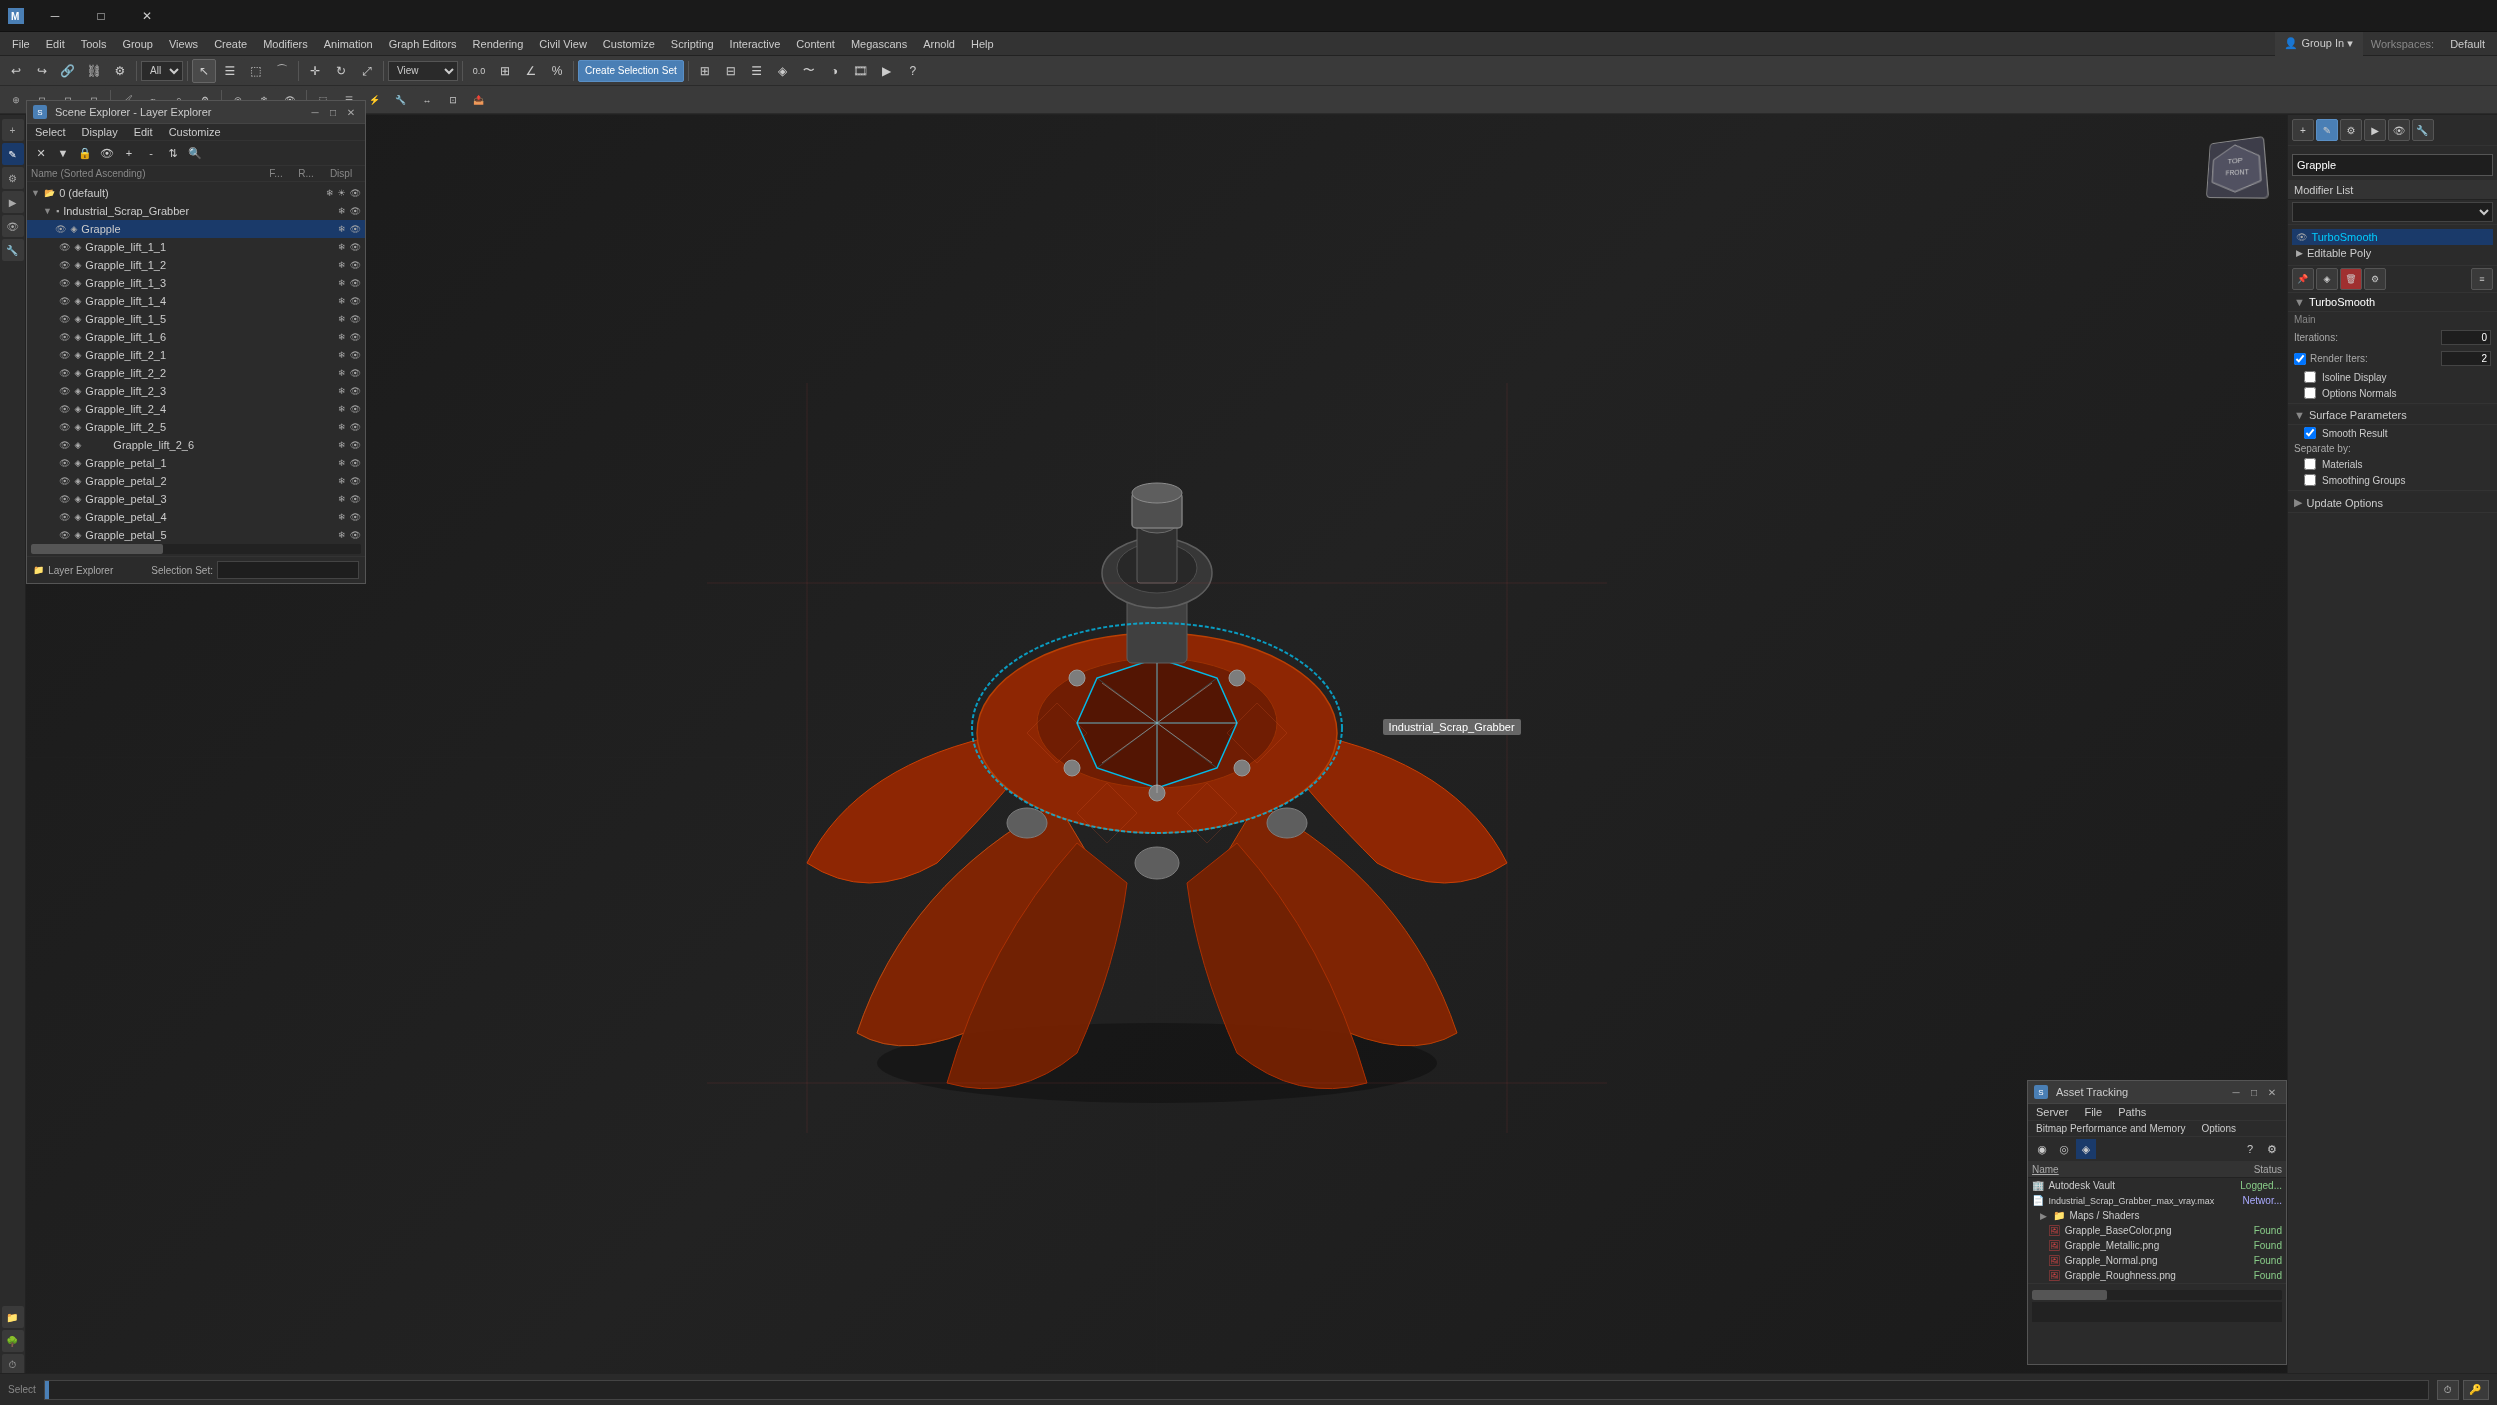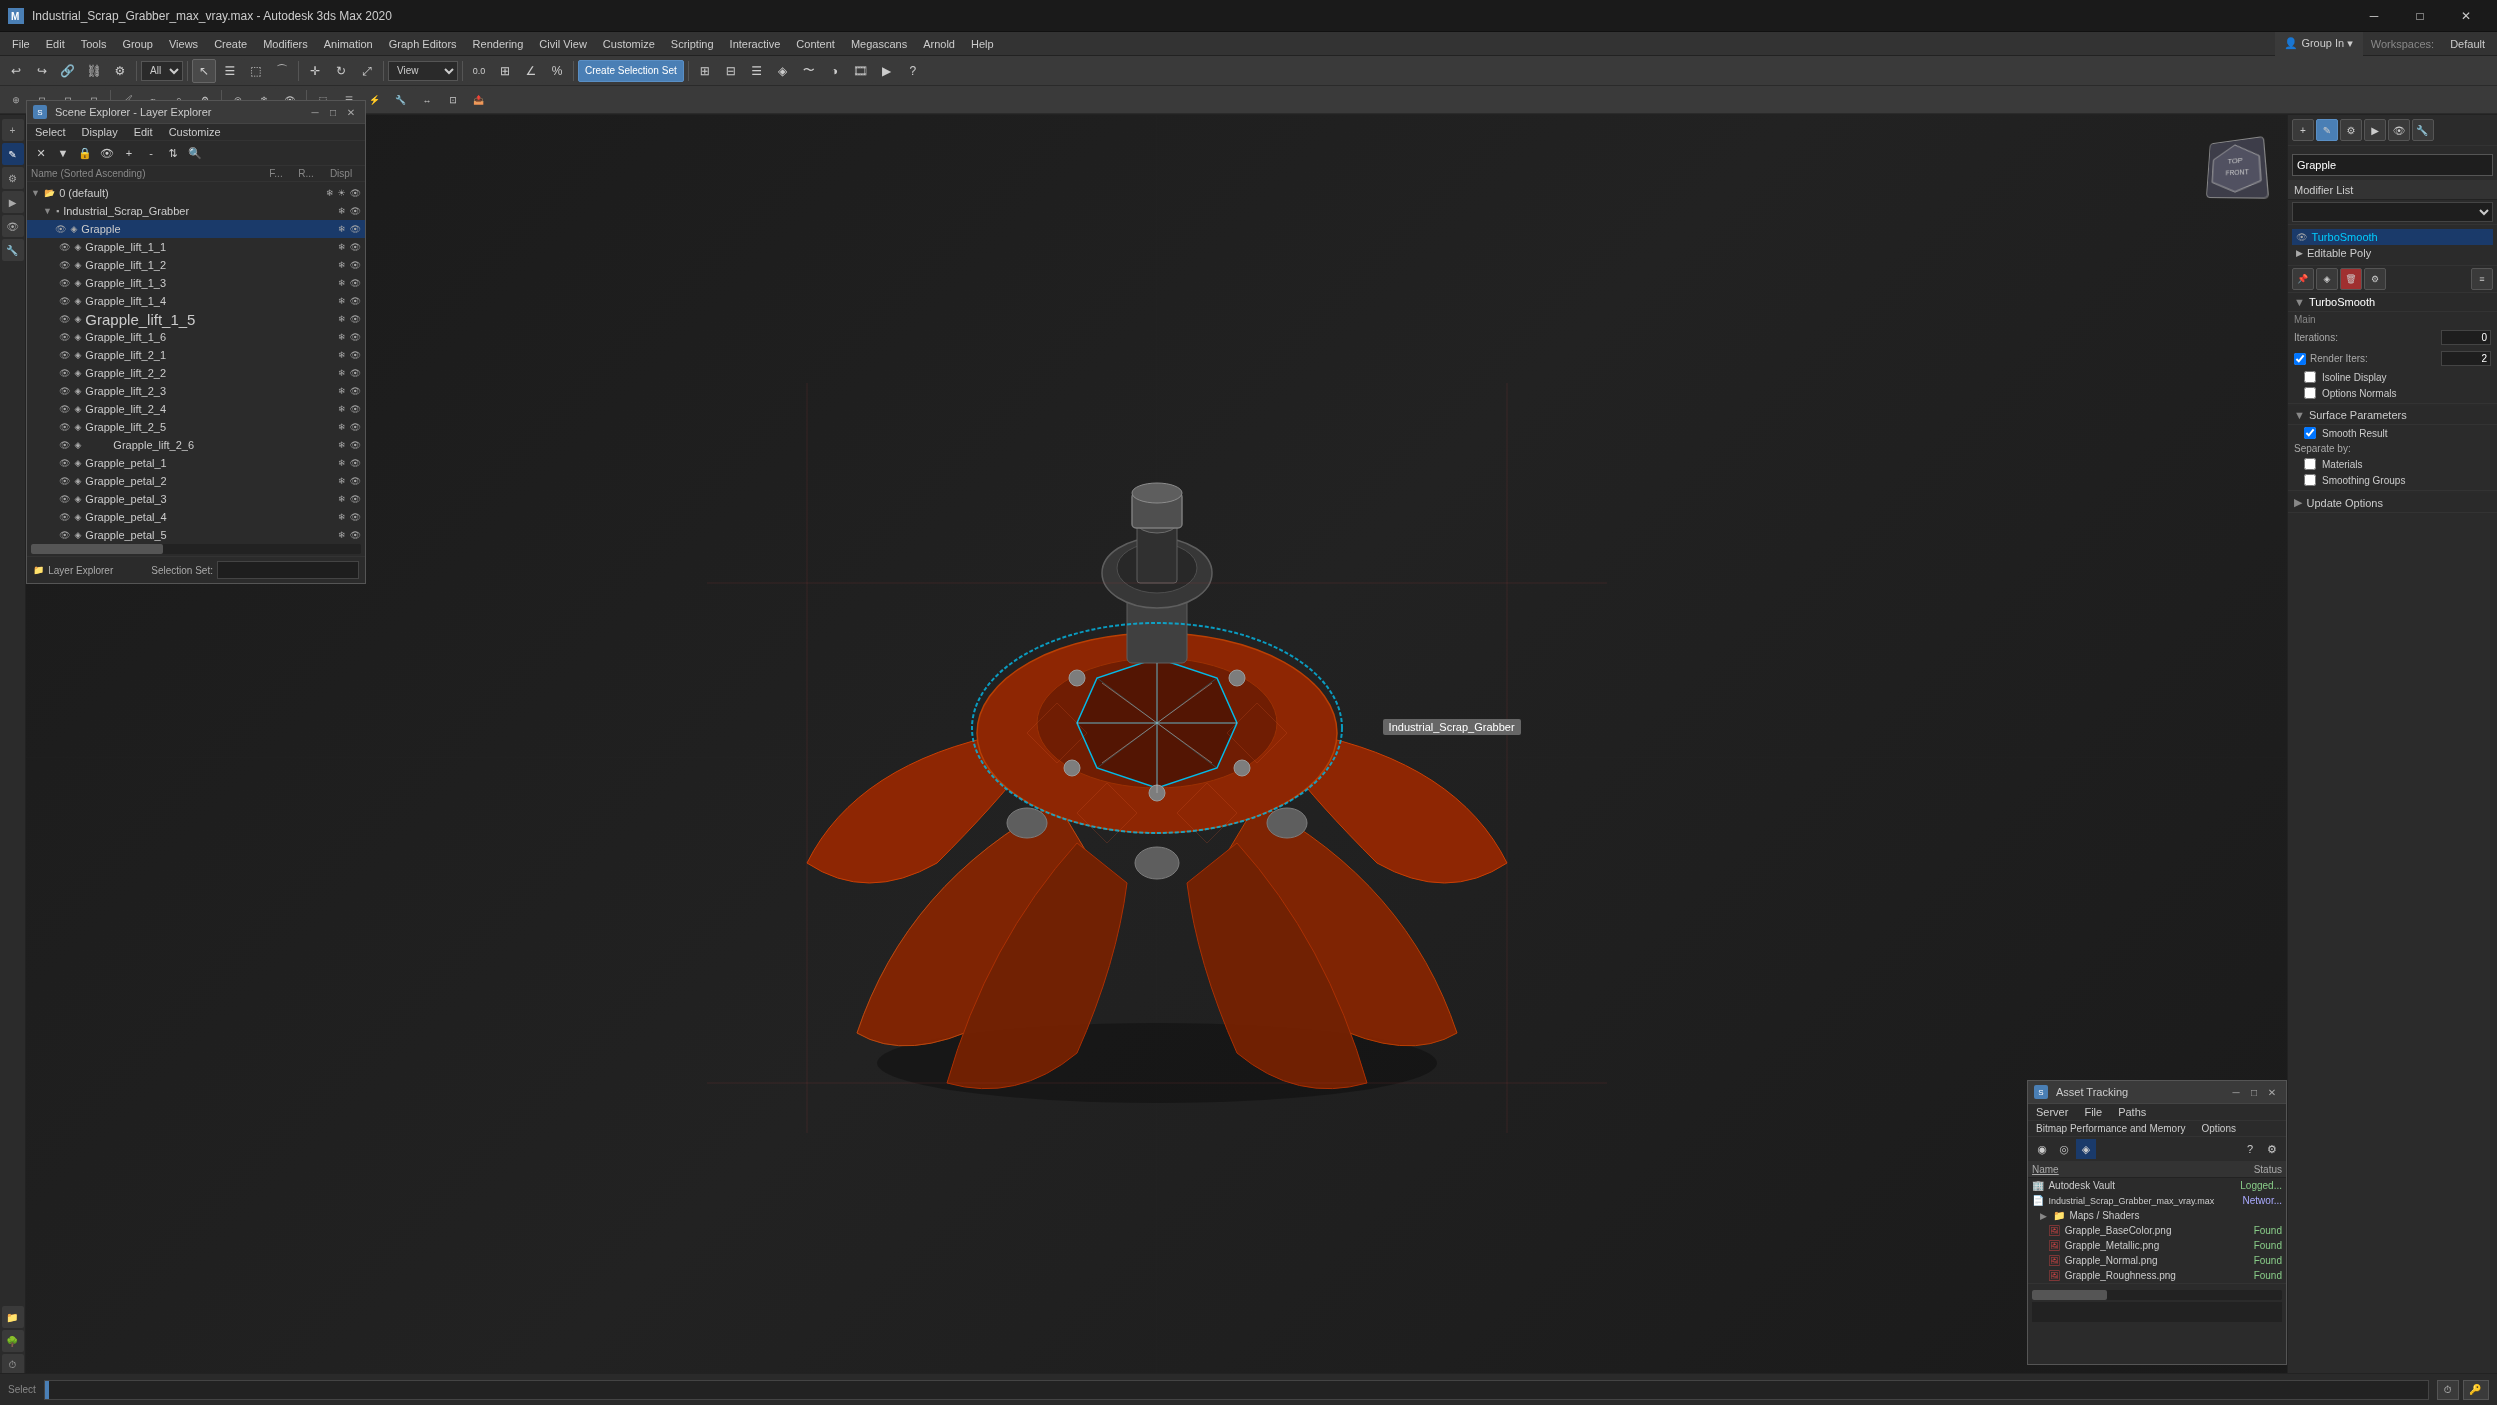--- a/index.html
+++ b/index.html
@@ -136,21 +136,20 @@
 </head>
 <body>
 
 <div id="title-bar">
   <span class="app-icon">
     <svg width="16" height="16" viewBox="0 0 16 16">
         <rect width="16" height="16" fill="#4a7fb5"></rect>
         <text x="3" y="12" fill="white" font-size="10" font-weight="bold">M</text>
       </svg>
   </span>
-  <span class="title-text">Industrial_Scrap_Grabber_max_vray.max - Autodesk 3ds Max 2020</span>
   <div class="win-controls">
     <button class="win-btn">─</button>
     <button class="win-btn">□</button>
     <button class="win-btn close">✕</button>
   </div>
 </div>
 
 <div id="menu-bar">
   <div class="menu-item">File</div>
   <div class="menu-item">Edit</div>
@@ -623,21 +622,21 @@
     </div>
     <div class="se-item-controls">
       <span class="snow-icon" style="font-size:9px;">❄</span>
       <span class="snow-icon" style="font-size:9px;">👁</span>
     </div>
         </div>
         <div class="se-item" style="padding-left: 32px;">
     <div class="se-item-name">
       <span style="color:#aaa;font-size:9px;">👁</span>
       <span style="color:#aaa;font-size:9px;">◈</span>
-      <span style="font-size:15px;text-align:center;">Grapple_lift_1_5</span>
+      <span style="font-size:11px;text-align:center;">Grapple_lift_1_5</span>
     </div>
     <div class="se-item-controls">
       <span class="snow-icon" style="font-size:9px;">❄</span>
       <span class="snow-icon" style="font-size:9px;">👁</span>
     </div>
         </div>
         <div class="se-item" style="padding-left: 32px;">
     <div class="se-item-name">
       <span style="color:#aaa;font-size:9px;">👁</span>
       <span style="color:#aaa;font-size:9px;">◈</span>

